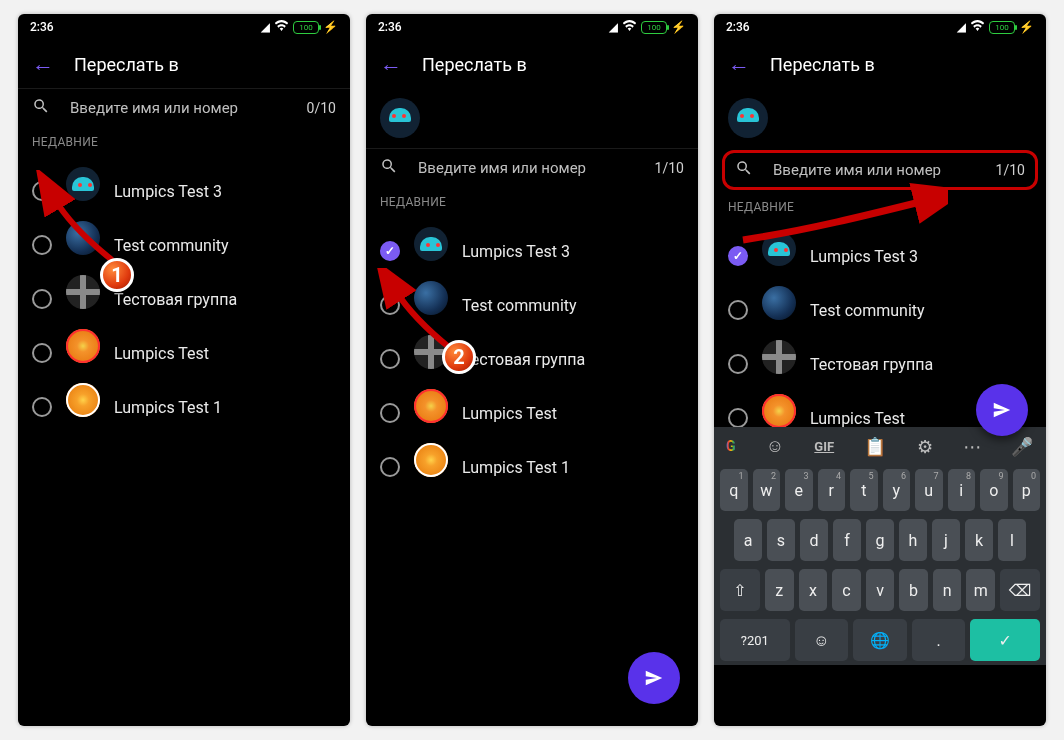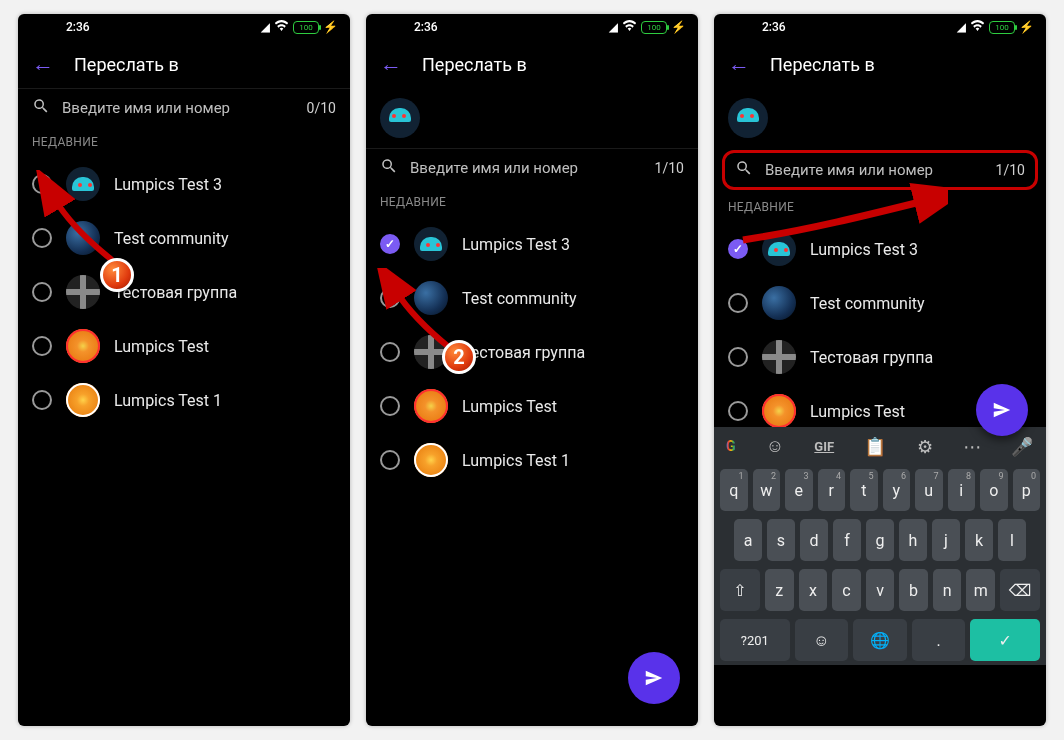--- a/index.html
+++ b/index.html
@@ -27,21 +27,20 @@
     box-shadow: 0 0 4px rgba(0,0,0,0.25);
   }
   .status-bar {
     height: 26px;
     display: flex;
     align-items: center;
     justify-content: space-between;
     padding: 0 12px;
     font-size: 12px;
     font-weight: 500;
-    margin-left: 36px;
   }
   .status-right { display: flex; align-items: center; gap: 4px; }
   .sig, .wifi, .bolt { display: inline-block; }
   .batt {
     display: inline-flex; align-items: center; justify-content: center;
     width: 26px; height: 13px; border: 1.2px solid #2ecc40; border-radius: 4px;
     font-size: 8px; color: #2ecc40; font-weight: 400; position: relative;
   }
   .batt::after { content:''; position:absolute; right:-3px; top:3px; width:2px; height:5px; background:#2ecc40; border-radius:1px; }
   .header {
@@ -78,36 +77,36 @@
     content:''; position:absolute; background:#8a8a8a;
   }
   .cross::before { width:100%; height:6px; top:calc(50% - 3px); }
   .cross::after  { width:6px; height:100%; left:calc(50% - 3px); }
   .orange { background: radial-gradient(circle at 50% 50%, #f4d24a 0%, #f4922a 25%, #e6760e 85%); box-shadow: inset 0 0 0 2px #ff3030; }
   .orange2 { background: radial-gradient(circle at 50% 50%, #ffd24a 0%, #f7a12a 25%, #e77a0e 85%); box-shadow: inset 0 0 0 2px #fff; }
   .search-row {
     display: flex;
     align-items: center;
     padding: 8px 14px;
-    gap: 12px;
+    gap: 20px;
     font-size: 15px;
     color: #bfbfbf;
     border-top: 1px solid #1a1a1a;
   }
   .search-row.highlight {
     margin: 2px 8px; border: 3px solid #c80000; border-radius: 12px;
     padding: 6px 10px;
   }
   .search-row .counter { margin-left: auto; font-size: 14px; color: #d0d0d0; }
   .section-label {
     padding: 8px 14px; font-size: 12px; color: #8a8a8a; letter-spacing: 0.3px;
   }
   .list { flex: 1; overflow: hidden; }
   .contact-row {
-    display: flex; align-items: center; gap: 14px; padding: 10px 14px; font-size: 16px; color: #eaeaea;
+    display: flex; align-items: flex-end; gap: 14px; padding: 10px 14px; font-size: 16px; color: #eaeaea;
   }
   .radio {
     width: 20px; height: 20px; border: 2px solid #9a9a9a; border-radius: 50%; flex-shrink: 0; cursor: pointer;
     display: inline-flex; align-items: center; justify-content: center;
   }
   .radio.checked { border-color: #7b5bf3; background: #7b5bf3; }
   .radio.checked::after { content:'✓'; color:#fff; font-size: 12px; font-weight:700; }
   .fab {
     position: absolute; right: 18px; bottom: 22px; width: 52px; height: 52px; border-radius: 50%;
     background: #5932ea; display: flex; align-items: center; justify-content: center; cursor: pointer;

